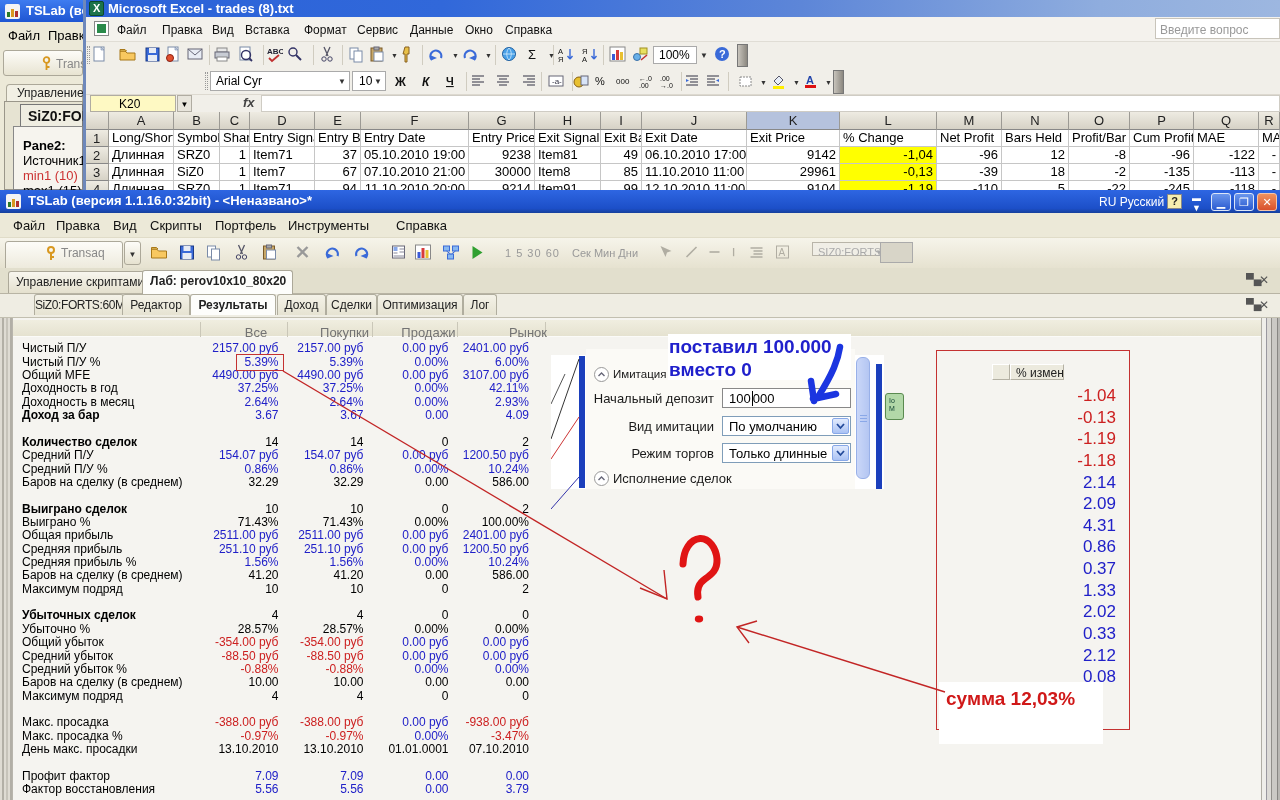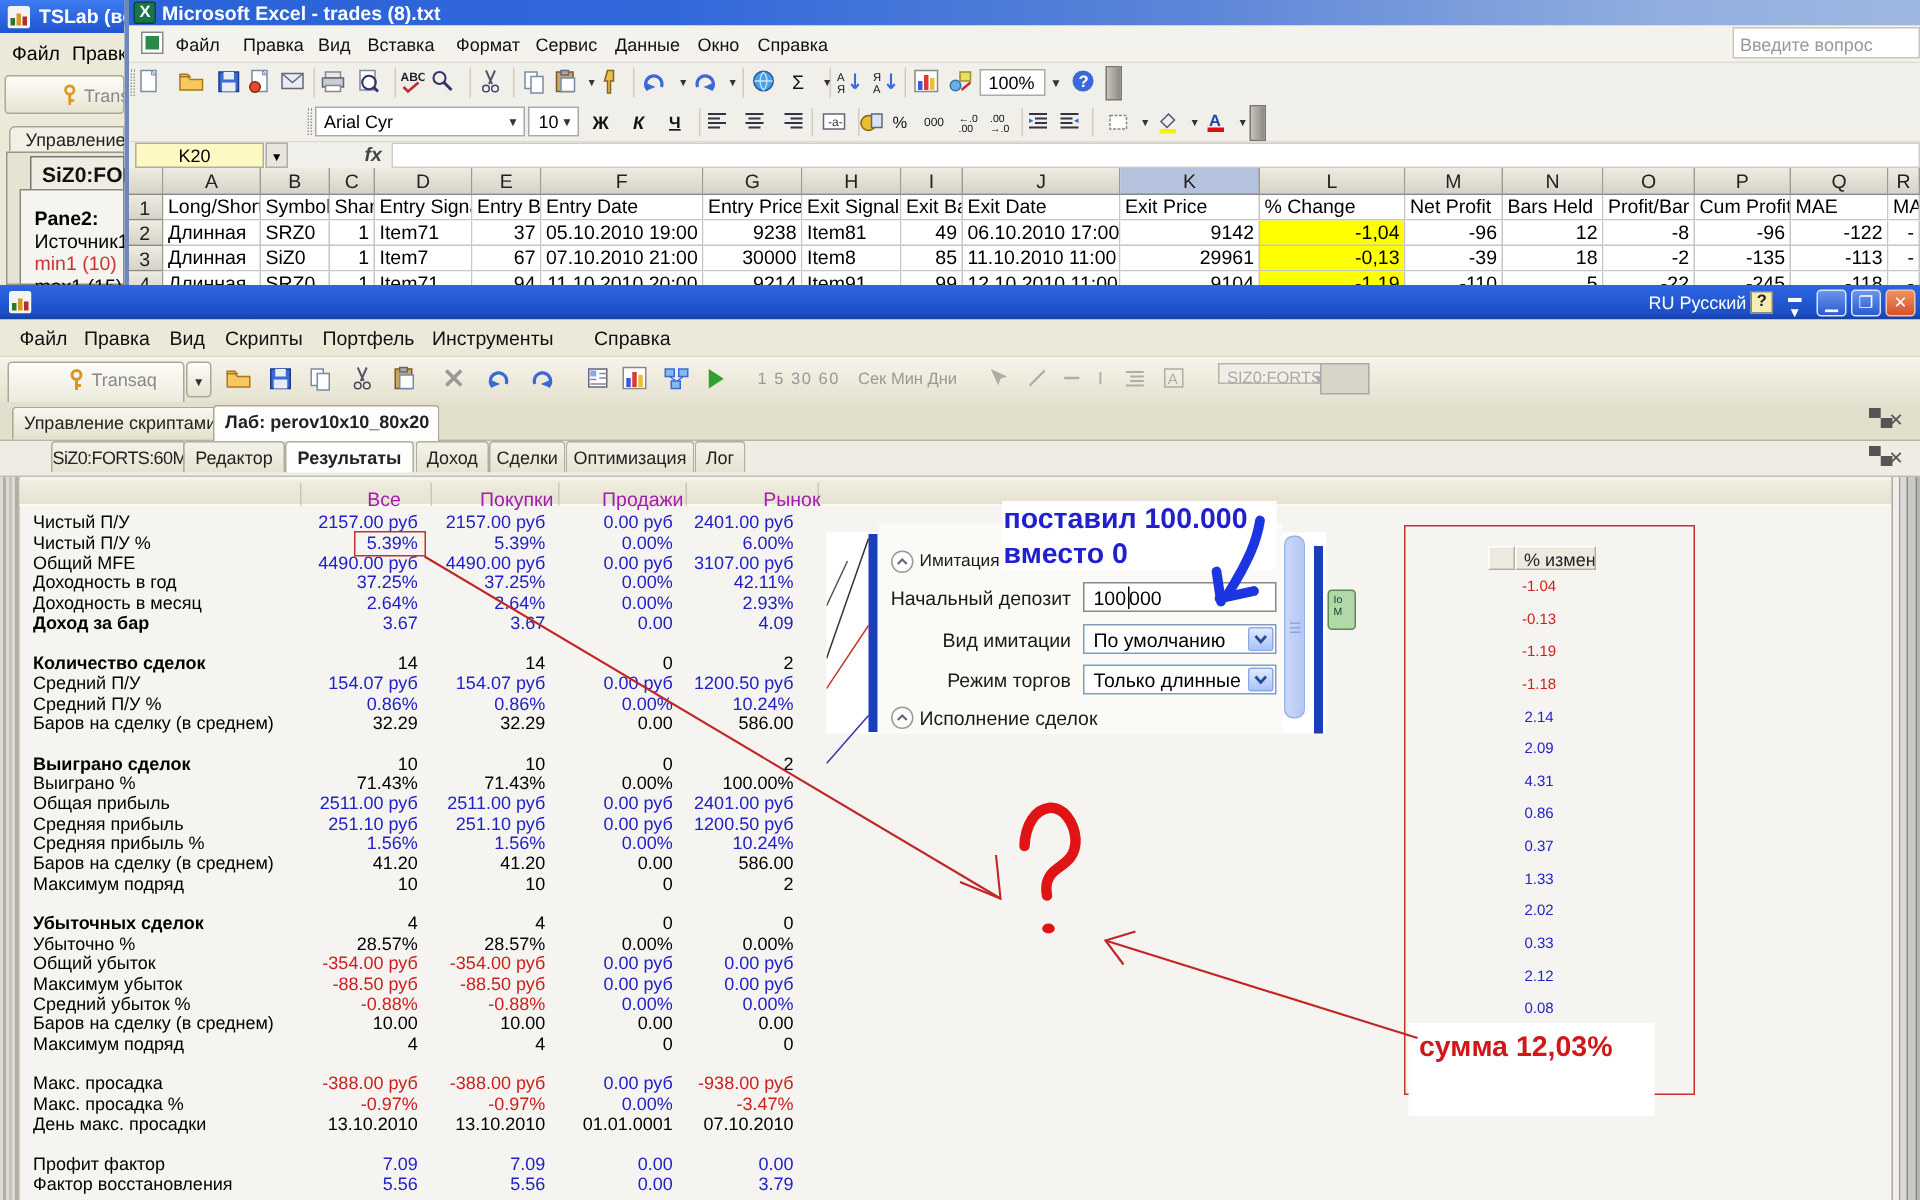--- a/index.html
+++ b/index.html
@@ -47,21 +47,21 @@
 #ts-tabs1{left:0;top:268px;width:1280px;height:26px;background:#e2dfcd;border-bottom:1px solid #b8b4a4}
 #ts-tabs2{left:0;top:294px;width:1280px;height:24px;background:#efede3;border-bottom:1px solid #c2bfb0}
 .tab1{position:absolute;font-size:12px;color:#222;border:1px solid #aca899;border-bottom:none;background:linear-gradient(#f8f6ee,#e4e0ce);border-radius:3px 3px 0 0;padding:3px 6px 0 7px;height:22px;white-space:nowrap}
 .tab2{position:absolute;font-size:12px;color:#222;border:1px solid #b0ad9e;border-bottom:none;background:linear-gradient(#f4f2e8,#e6e3d2);border-radius:3px 3px 0 0;padding:3px 0 0 0;height:21px;text-align:center;overflow:hidden;white-space:nowrap}
 .active1{background:#fdfdfb;font-weight:bold}
 
 #content{left:0;top:318px;width:1280px;height:482px;background:#f5f4f0;overflow:hidden}
 #beige{position:absolute;left:13px;top:2px;width:1249px;height:17px;background:linear-gradient(#f0eee0,#e5e2d0);border-bottom:1px solid #fbfbf8}
 #lgrip{position:absolute;left:0;top:0;width:13px;height:482px;background:#dedbd3;border-right:1px solid #b8b5ac}
 
-#rt-head{position:absolute;left:13px;top:4px;width:532px;height:21px;font-size:13px;color:#a21caf}
+#rt-head{position:absolute;left:13px;top:4px;width:532px;height:21px;font-size:13px;color:#737373}
 #rt-head span{position:absolute;top:3px}
 #rows{position:absolute;left:0px;top:24.3px;width:545px}
 .r{display:flex;height:13.37px;line-height:13.4px;font-size:12px;white-space:nowrap}
 .r b{font-weight:bold}
 .c0{flex:none;width:200px;padding-left:22px;overflow:hidden;color:#000}
 .c1{flex:none;width:87.5px;text-align:right;padding-right:9px}
 .c2{flex:none;width:85px;text-align:right;padding-right:9px}
 .c3{flex:none;width:85px;text-align:right;padding-right:9px}
 .c4{flex:none;width:87.5px;text-align:right;padding-right:16px}
 .bl{color:#2020c8}.rd{color:#cc2020}.bk{color:#000}
@@ -75,21 +75,21 @@
 #greenbox{position:absolute;left:885px;top:75px;width:19px;height:27px;background:#b2d8a8;border:1px solid #5a8a50;border-radius:3px;font-size:7px;color:#143;padding:3px 0 0 3px;line-height:8px}
 .ctl-lab{position:absolute;font-size:13px;color:#1a1a1a;text-align:right;width:130px}
 .ctl-box{position:absolute;left:722px;width:129px;height:20px;background:#fff;border:1px solid #7f9db9;font-size:13px;padding:2px 0 0 6px;color:#000}
 .ddbtn{position:absolute;right:1px;top:1px;width:17px;height:16px;background:linear-gradient(#e2ebfd,#aac2f4);border:1px solid #88a8e8;border-radius:2px;color:#336;font-size:10px;text-align:center;line-height:15px}
 .collab{position:absolute;font-size:13px;color:#1a1a1a}
 .colico{position:absolute;width:15px;height:15px;border:1px solid #999;border-radius:50%;background:#fff;color:#666;font-size:9px;text-align:center;line-height:14px}
 
 #redbox{position:absolute;left:936px;top:32px;width:194px;height:380px;border:1px solid #c43131}
 #pch-h1{position:absolute;left:992px;top:46px;width:18px;height:16px;background:#eceade;border:1px solid #fff;border-right-color:#b4b1a4;border-bottom-color:#b4b1a4}
 #pch-h2{position:absolute;left:1010px;top:46px;width:54px;height:16px;background:#eceade;border:1px solid #fff;border-right-color:#b4b1a4;border-bottom-color:#b4b1a4;font-size:12px;color:#222;padding:1px 0 0 5px;white-space:nowrap;overflow:hidden}
-.pv{position:absolute;left:0;width:180px;text-align:center;font-size:10px}
+.pv{position:absolute;left:0;width:180px;text-align:right;font-size:17px}
 #summ-w{position:absolute;left:939px;top:364px;width:164px;height:62px;background:#fff}
 #summ{position:absolute;left:946px;top:370px;font-size:19px;font-weight:bold;color:#d01818;white-space:nowrap}
 #rb-536{position:absolute;left:236px;top:36px;width:48px;height:17px;border:1px solid #c43131}
 
 #redge{position:absolute;right:0;top:0;width:19px;height:482px;background:#d8d6d2}
 #redge i{position:absolute;top:0;height:482px;width:1px}
 </style></head>
 <body>
 
 <div class="abs" id="tsl-frag">
@@ -441,20 +441,21 @@
     </div>
   </div>
 
 <div class="abs" id="ts-title">
   <svg style="position:absolute;left:6px;top:4px" width="15" height="15" viewBox="0 0 15 15">
       <rect x="0" y="0" width="15" height="15" fill="#f4f4f4" rx="2"></rect>
       <rect x="2" y="8" width="3" height="5" fill="#2a7a2a"></rect>
       <rect x="6" y="5" width="3" height="8" fill="#d89820"></rect>
       <rect x="10" y="7" width="3" height="6" fill="#b03030"></rect>
     </svg>
+  <span class="ttl">TSLab (версия 1.1.16.0:32bit)  -  &lt;Неназвано&gt;*</span>
   <span style="position:absolute;left:1099px;top:5px;color:#fff;font-size:12px">RU Русский</span>
   <span style="position:absolute;left:1167px;top:4px;width:15px;height:15px;background:#f6eeb0;border:1px solid #888;color:#222;font-size:11px;font-weight:bold;text-align:center">?</span>
   <span style="position:absolute;left:1192px;top:3px;color:#fff;font-size:9px">▬<br>▼</span>
   <span class="wbtn" style="left:1211px">▁</span>
   <span class="wbtn" style="left:1234px">❐</span>
   <span class="wbtn" style="left:1257px;background:linear-gradient(#f0925e,#d8512c);border-color:#f4c4a8">✕</span>
 </div>
 <div class="abs" id="ts-menu">
   <span class="mi" style="left:13px">Файл</span>
     <span class="mi" style="left:56px">Правка</span>
@@ -725,21 +726,21 @@
         <span class="c4 bk">0.00%</span>
       </div>
 <div class="r">
         <span class="c0">Общий убыток</span>
         <span class="c1 rd">-354.00 руб</span>
         <span class="c2 rd">-354.00 руб</span>
         <span class="c3 bl">0.00 руб</span>
         <span class="c4 bl">0.00 руб</span>
       </div>
 <div class="r">
-        <span class="c0">Максимум убыток</span>
+        <span class="c0">Средний убыток</span>
         <span class="c1 rd">-88.50 руб</span>
         <span class="c2 rd">-88.50 руб</span>
         <span class="c3 bl">0.00 руб</span>
         <span class="c4 bl">0.00 руб</span>
       </div>
 <div class="r">
         <span class="c0">Средний убыток %</span>
         <span class="c1 rd">-0.88%</span>
         <span class="c2 rd">-0.88%</span>
         <span class="c3 bl">0.00%</span>

